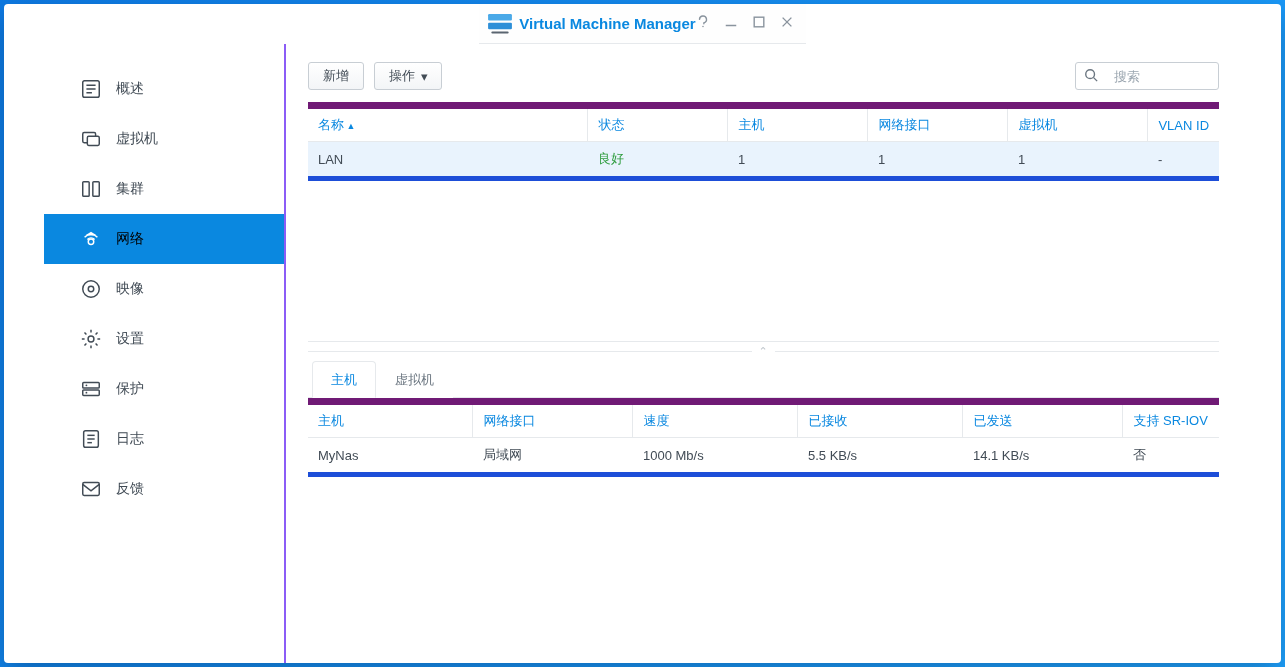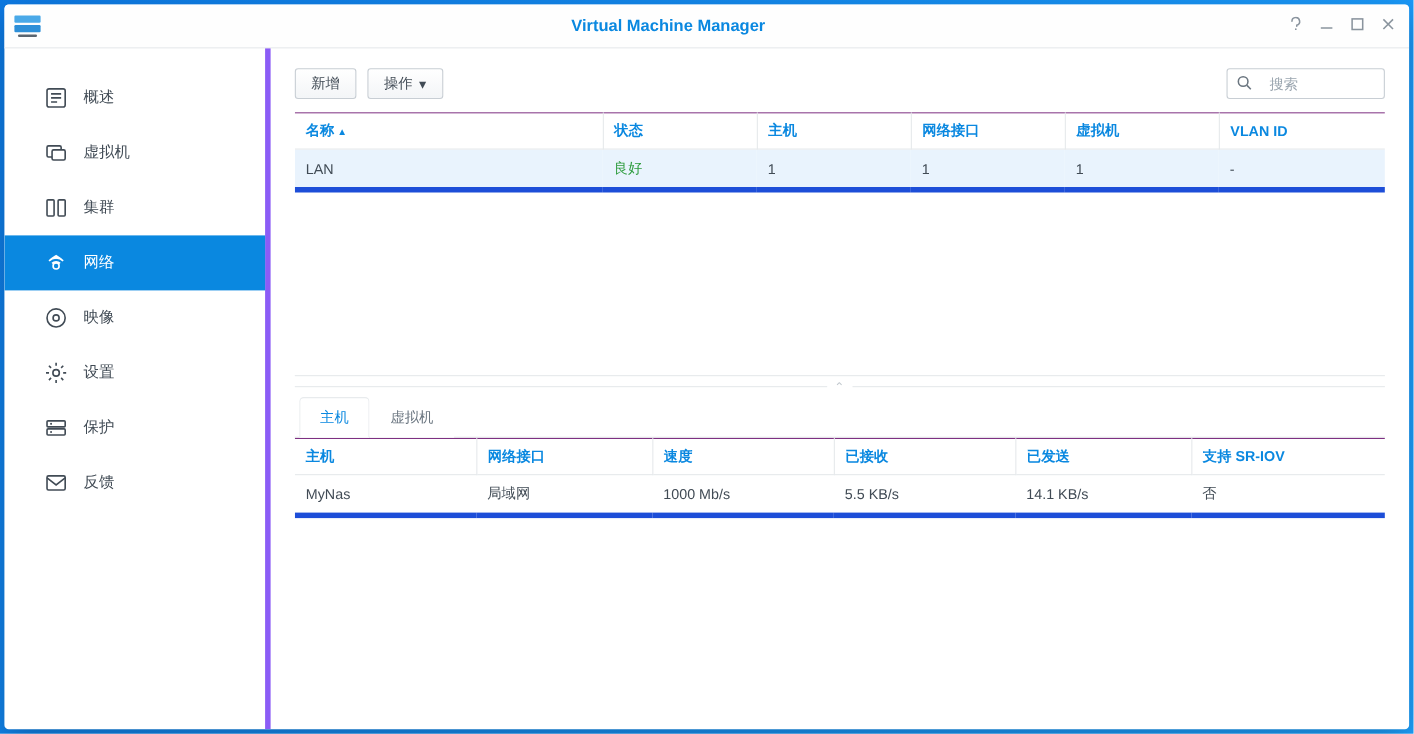--- a/index.html
+++ b/index.html
@@ -5,53 +5,54 @@
   * { box-sizing: border-box; margin: 0; padding: 0; }
   html, body { width: 1285px; height: 667px; font-family: -apple-system, "Helvetica Neue", Arial, sans-serif; font-size: 13px; color: #414b55; }
   body { background: linear-gradient(120deg, #0d7ae4, #1ea2ff); padding: 4px; }
   .window {
     width: 100%; height: 100%;
     background: #fff;
     border-radius: 4px;
     box-shadow: 0 10px 30px rgba(0,0,0,.25);
     display: flex; flex-direction: column;
     overflow: hidden;
+    align-items: center;
   }
   
   .titlebar {
     height: 40px;
     border-bottom: 1px solid #e6e9ec;
     display: flex; align-items: center;
     padding: 0 12px 0 8px;
     background: #fefefe;
   }
   .titlebar .app-icon { width: 26px; height: 22px; margin-right: 6px; display:flex; align-items:center; justify-content:center; }
   .titlebar .title { flex: 1; text-align: center; font-weight: 600; color: #0a88e0; font-size: 15px; }
   .titlebar .win-icons { display: flex; gap: 14px; align-items: center; color: #7f8b96; }
   .titlebar .win-icons svg { width: 14px; height: 14px; cursor: pointer; }
   
   .body { flex: 1; display: flex; min-height: 0; }
   
   .sidebar {
     width: 242px;
-    border-right: 5px solid #8b5cf6;
+    border-right: 2px solid #8b5cf6;
     padding-top: 20px;
   }
   .sidebar .item {
     height: 50px;
     display: flex; align-items: center;
     padding-left: 36px;
     gap: 14px;
     cursor: pointer;
     font-size: 14px;
     color: #414b55;
   }
   .sidebar .item.active {
     background: #0a88e0;
-    color: #ffffff;
+    color: #000000;
   }
   .sidebar .item .icon { width: 22px; height: 22px; display:flex; align-items:center; justify-content:center; color: inherit; }
   .sidebar .item.active .icon { color: #fff; }
   .sidebar .item .icon svg { width: 22px; height: 22px; stroke: currentColor; fill: none; }
   
   .main { flex: 1; display: flex; flex-direction: column; min-width: 0; padding: 18px 22px 0 22px; }
   .toolbar { display: flex; align-items: center; gap: 10px; margin-bottom: 12px; }
   .toolbar .spacer { flex: 1; }
   .btn {
     display: inline-flex; align-items: center;
@@ -66,23 +67,23 @@
     height: 28px; width: 144px;
     border: 1px solid #c8ced4; border-radius: 3px;
     padding: 0 8px; gap: 16px;
     background: #fff;
   }
   .search input { border: none; outline: none; flex: 1; font-size: 13px; color: #414b55; background: transparent; }
   .search input::placeholder { color: #9aa5af; }
   
   .table { width: 100%; border-collapse: collapse; font-size: 13px; }
   .table thead th {
-    text-align: left; font-weight: 700;
+    text-align: left; font-weight: 400;
     color: #0a88e0;
-    border-top: 1px solid #701a75;
+    border-top: 7px solid #701a75;
     border-bottom: 1px solid #e6e9ec;
     border-right: 1px solid #e6e9ec;
     padding: 7px 10px;
     background: #fff;
     white-space: nowrap;
   }
   .table thead th:last-child { border-right: none; }
   .table tbody td {
     padding: 8px 10px;
     border-bottom: 5px solid #1d4ed8;
@@ -214,20 +215,31 @@
       <div class="item">
         <span class="icon">
             <svg viewBox="0 0 24 24">
               <rect x="3" y="5" width="18" height="6" rx="1" stroke-width="1.6"></rect>
               <rect x="3" y="13" width="18" height="6" rx="1" stroke-width="1.6"></rect>
               <circle cx="7" cy="8" r="1" fill="currentColor" stroke="none"></circle>
               <circle cx="7" cy="16" r="1" fill="currentColor" stroke="none"></circle>
             </svg>
           </span>
         <span>保护</span>
+      </div>
+      <div class="item">
+        <span class="icon">
+            <svg viewBox="0 0 24 24">
+              <rect x="4" y="3" width="16" height="18" rx="2" stroke-width="1.6"></rect>
+              <line x1="8" y1="8" x2="16" y2="8" stroke-width="1.6"></line>
+              <line x1="8" y1="12" x2="16" y2="12" stroke-width="1.6"></line>
+              <line x1="8" y1="16" x2="13" y2="16" stroke-width="1.6"></line>
+            </svg>
+          </span>
+        <span>日志</span>
       </div>
       <div class="item">
         <span class="icon">
             <svg viewBox="0 0 24 24">
               <rect x="3" y="5" width="18" height="14" rx="1.5" stroke-width="1.6"></rect>
               <path d="M3 7l9 7 9-7" stroke-width="1.6"></path>
             </svg>
           </span>
         <span>反馈</span>
       </div>

